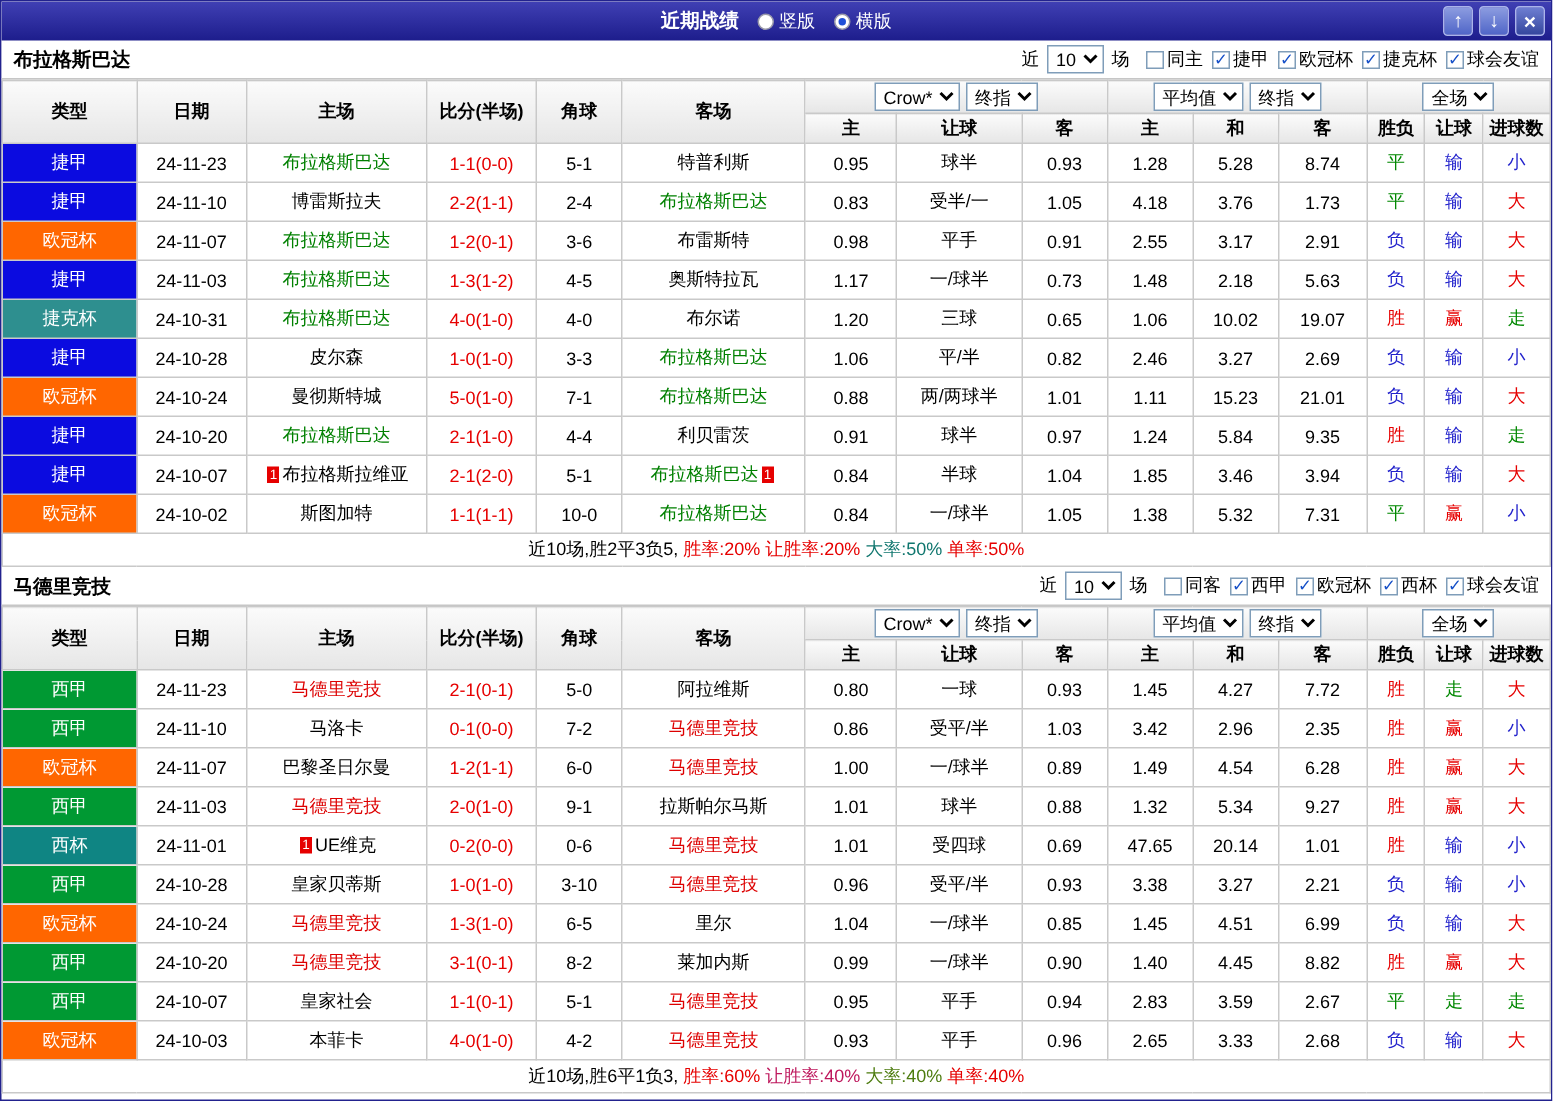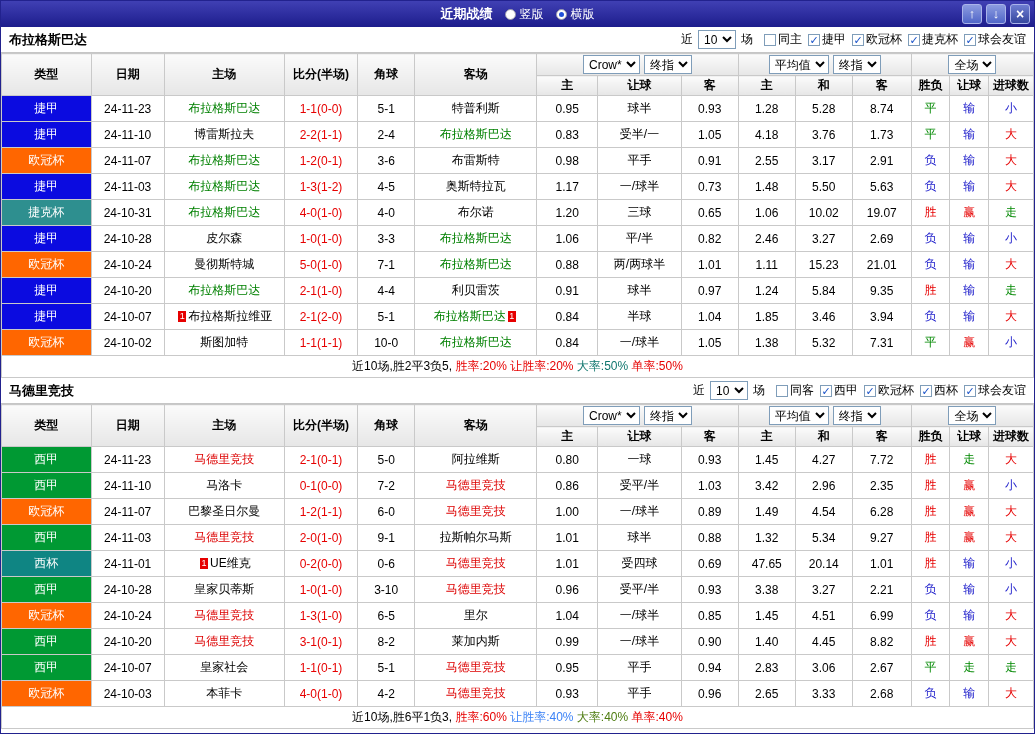--- a/index.html
+++ b/index.html
@@ -226,21 +226,21 @@
             <td class="lg" style="background: rgb(11, 11, 224);">捷甲</td>
             <td>24-11-03</td>
             <td><span style="color: rgb(0, 128, 0);">布拉格斯巴达</span></td>
             <td class="score">1-3(1-2)</td>
             <td>4-5</td>
             <td><span>奥斯特拉瓦</span></td>
             <td>1.17</td>
             <td>一/球半</td>
             <td>0.73</td>
             <td>1.48</td>
-            <td>5.50</td>
+            <td>2.18</td>
             <td>5.63</td>
             <td style="color: rgb(34, 34, 204);">负</td>
             <td style="color: rgb(34, 34, 204);">输</td>
             <td style="color: rgb(230, 0, 0);">大</td>
           </tr>
           <tr>
             <td class="lg" style="background: rgb(46, 143, 143);">捷克杯</td>
             <td>24-10-31</td>
             <td><span style="color: rgb(0, 128, 0);">布拉格斯巴达</span></td>
             <td class="score">4-0(1-0)</td>
@@ -572,21 +572,21 @@
             <td class="lg" style="background: rgb(0, 153, 51);">西甲</td>
             <td>24-10-07</td>
             <td><span>皇家社会</span></td>
             <td class="score">1-1(0-1)</td>
             <td>5-1</td>
             <td><span style="color: rgb(221, 0, 0);">马德里竞技</span></td>
             <td>0.95</td>
             <td>平手</td>
             <td>0.94</td>
             <td>2.83</td>
-            <td>3.06</td>
+            <td>3.59</td>
             <td>2.67</td>
             <td style="color: rgb(0, 136, 0);">平</td>
             <td style="color: rgb(0, 136, 0);">走</td>
             <td style="color: rgb(0, 136, 0);">走</td>
           </tr>
           <tr>
             <td class="lg" style="background: rgb(255, 102, 0);">欧冠杯</td>
             <td>24-10-03</td>
             <td><span>本菲卡</span></td>
             <td class="score">4-0(1-0)</td>
@@ -598,19 +598,19 @@
             <td>2.65</td>
             <td>3.33</td>
             <td>2.68</td>
             <td style="color: rgb(34, 34, 204);">负</td>
             <td style="color: rgb(34, 34, 204);">输</td>
             <td style="color: rgb(230, 0, 0);">大</td>
           </tr>
         </tbody>
       <tfoot>
         <tr>
-          <td colspan="15" class="summary"><span style="color: rgb(0, 0, 0);">近10场,胜6平1负3, </span><span style="color: rgb(230, 0, 0);">胜率:60% </span><span style="color: #3b82f6;">让胜率:40% </span><span style="color: #4d7c0f;">大率:40% </span><span style="color: rgb(230, 0, 0);">单率:40%</span></td>
+          <td colspan="15" class="summary"><span style="color: rgb(0, 0, 0);">近10场,胜6平1负3, </span><span style="color: rgb(230, 0, 0);">胜率:60% </span><span style="color: #be185d;">让胜率:40% </span><span style="color: #4d7c0f;">大率:40% </span><span style="color: rgb(230, 0, 0);">单率:40%</span></td>
         </tr>
       </tfoot>
     </table>
   </div>
 
 </div>
 
 </body></html>

